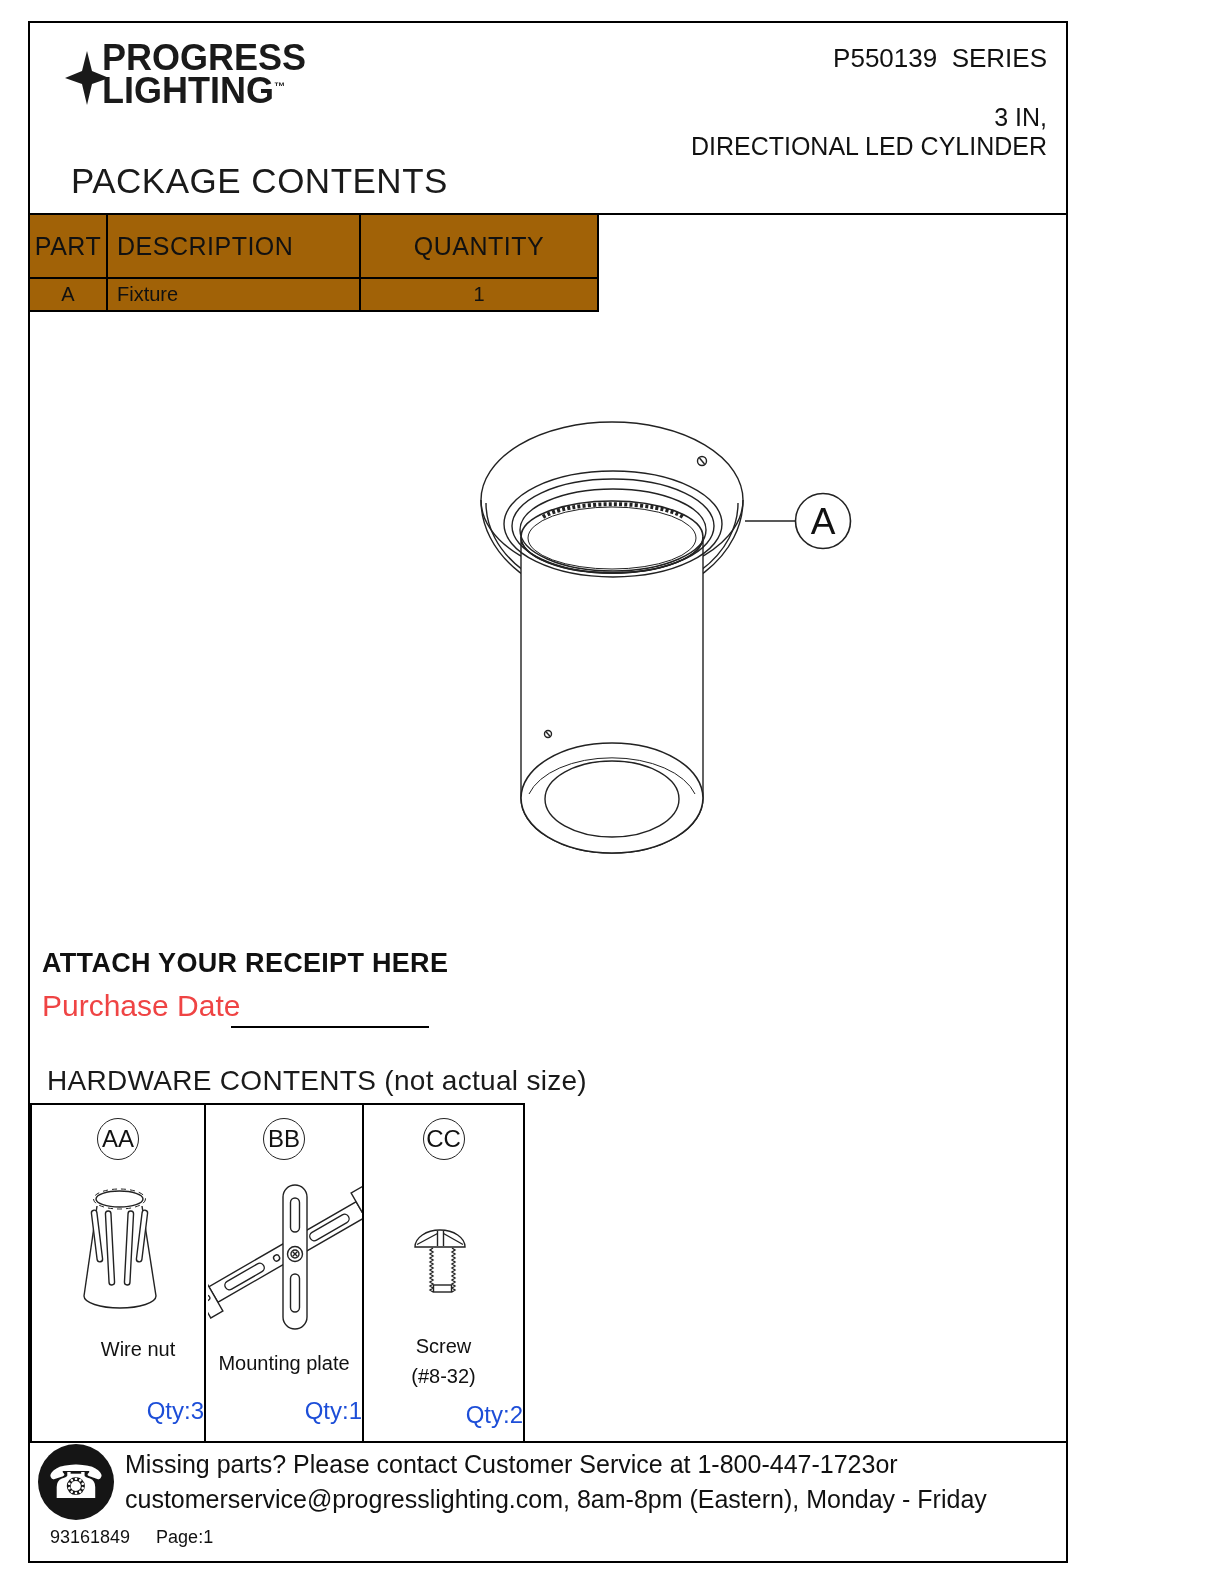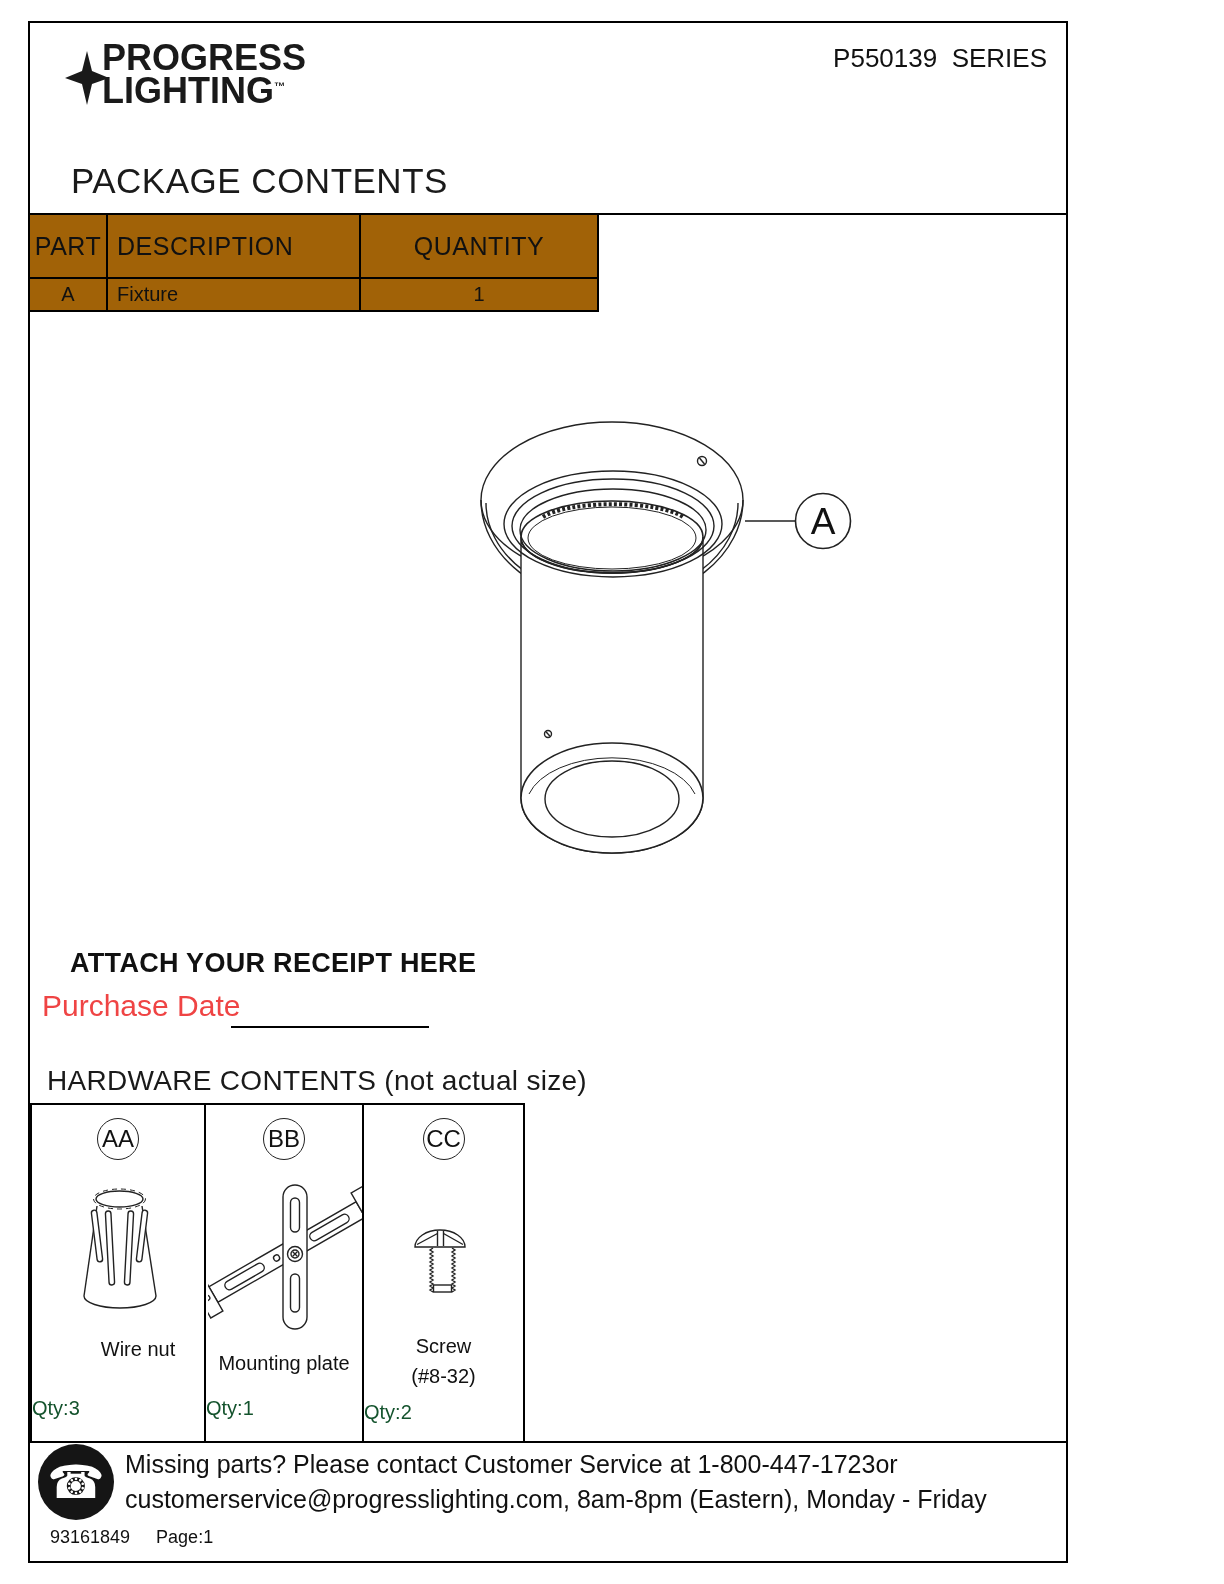--- a/index.html
+++ b/index.html
@@ -24,32 +24,32 @@
   .parts-table .cell{border-right:2px solid #000;border-bottom:2px solid #000;box-sizing:border-box;display:flex;align-items:center;background:#a16207;}
   .parts-table .hdr{height:64px;font-size:25px;letter-spacing:0.5px;}
   .parts-table .row{height:33px;font-size:20px;}
   .ctr{justify-content:center;text-align:center;}
   .lft{justify-content:flex-start;padding-left:9px;}
 
   
   .fixture{position:absolute;left:390px;top:364px;}
 
   
-  .receipt-head{position:absolute;left:12px;top:925px;font-size:27px;font-weight:bold;letter-spacing:0.3px;color:#111;margin-left:28px;}
+  .receipt-head{position:absolute;left:12px;top:925px;font-size:27px;font-weight:bold;letter-spacing:0.3px;color:#111;}
   .purchase{position:absolute;left:12px;top:966px;font-size:30px;color:#ef4444;}
   .date-line{position:absolute;left:201px;top:1003px;width:198px;border-top:2px solid #000;}
 
   
   .hw-title{position:absolute;left:17px;top:1042px;font-size:28px;letter-spacing:0.3px;color:#1a1a1a;}
   .hw-table{position:absolute;left:0;top:1080px;width:495px;height:338px;border:2px solid #000;border-bottom:none;box-sizing:border-box;display:grid;grid-template-columns:174px 158px 159px;}
   .hw-cell{position:relative;box-sizing:border-box;background:#fff;}
   .hw-cell.b{border-right:2px solid #000;}
   .hw-badge{position:absolute;top:13px;left:50%;transform:translateX(-50%);width:40px;height:40px;border:1.8px solid #222;border-radius:50%;display:flex;align-items:center;justify-content:center;font-size:24px;background:#fff;}
   .hw-name{position:absolute;width:100%;text-align:center;font-size:20px;color:#111;}
-  .hw-qty{position:absolute;width:100%;text-align:left;font-size:20px;color:#14532d;}
+  .hw-qty{position:absolute;width:100%;text-align:right;font-size:24px;color:#1d4ed8;}
 
   
   .footer-rule{position:absolute;left:0;right:0;top:1418px;height:2px;background:#000;}
   .phone{position:absolute;left:8px;top:1421px;width:76px;height:76px;border-radius:50%;background:#151515;color:#fff;display:flex;align-items:center;justify-content:center;font-family:"DejaVu Sans",sans-serif;font-size:46px;line-height:1;}
   .footer-text{position:absolute;left:95px;top:1424px;font-size:25px;line-height:35px;color:#111;}
   .docline{position:absolute;left:20px;top:1504px;font-size:18px;color:#111;}
   .docline .pg{margin-left:26px;}
 
   svg .ln{fill:none;stroke:#222;stroke-width:1.4px;}
   svg .fw{fill:#fff;stroke:#222;stroke-width:1.4px;}
@@ -61,20 +61,24 @@
 
   <svg class="star" width="44" height="54" viewBox="0 0 44 54">
     <path d="M22 0 L27 20 L44 27 L27 33 L22 54 L17 33 L0 27 L17 20 Z" fill="#1a1a1a"></path>
   </svg>
   <div class="brand-text">
     <div>PROGRESS</div>
     <div><span>LIGHTING</span><sup>™</sup></div>
   </div>
 
   <div class="series">P550139  SERIES</div>
+  <div class="subtitle">
+    <div>3 IN,</div>
+    <div>DIRECTIONAL LED CYLINDER</div>
+  </div>
 
   <div class="pkg-title">PACKAGE CONTENTS</div>
   <div class="top-rule"></div>
 
   <div class="parts-table">
     <div class="cell hdr ctr">PART</div>
     <div class="cell hdr lft">DESCRIPTION</div>
     <div class="cell hdr ctr">QUANTITY</div>
     <div class="cell row ctr">A</div>
     <div class="cell row lft">Fixture</div>

